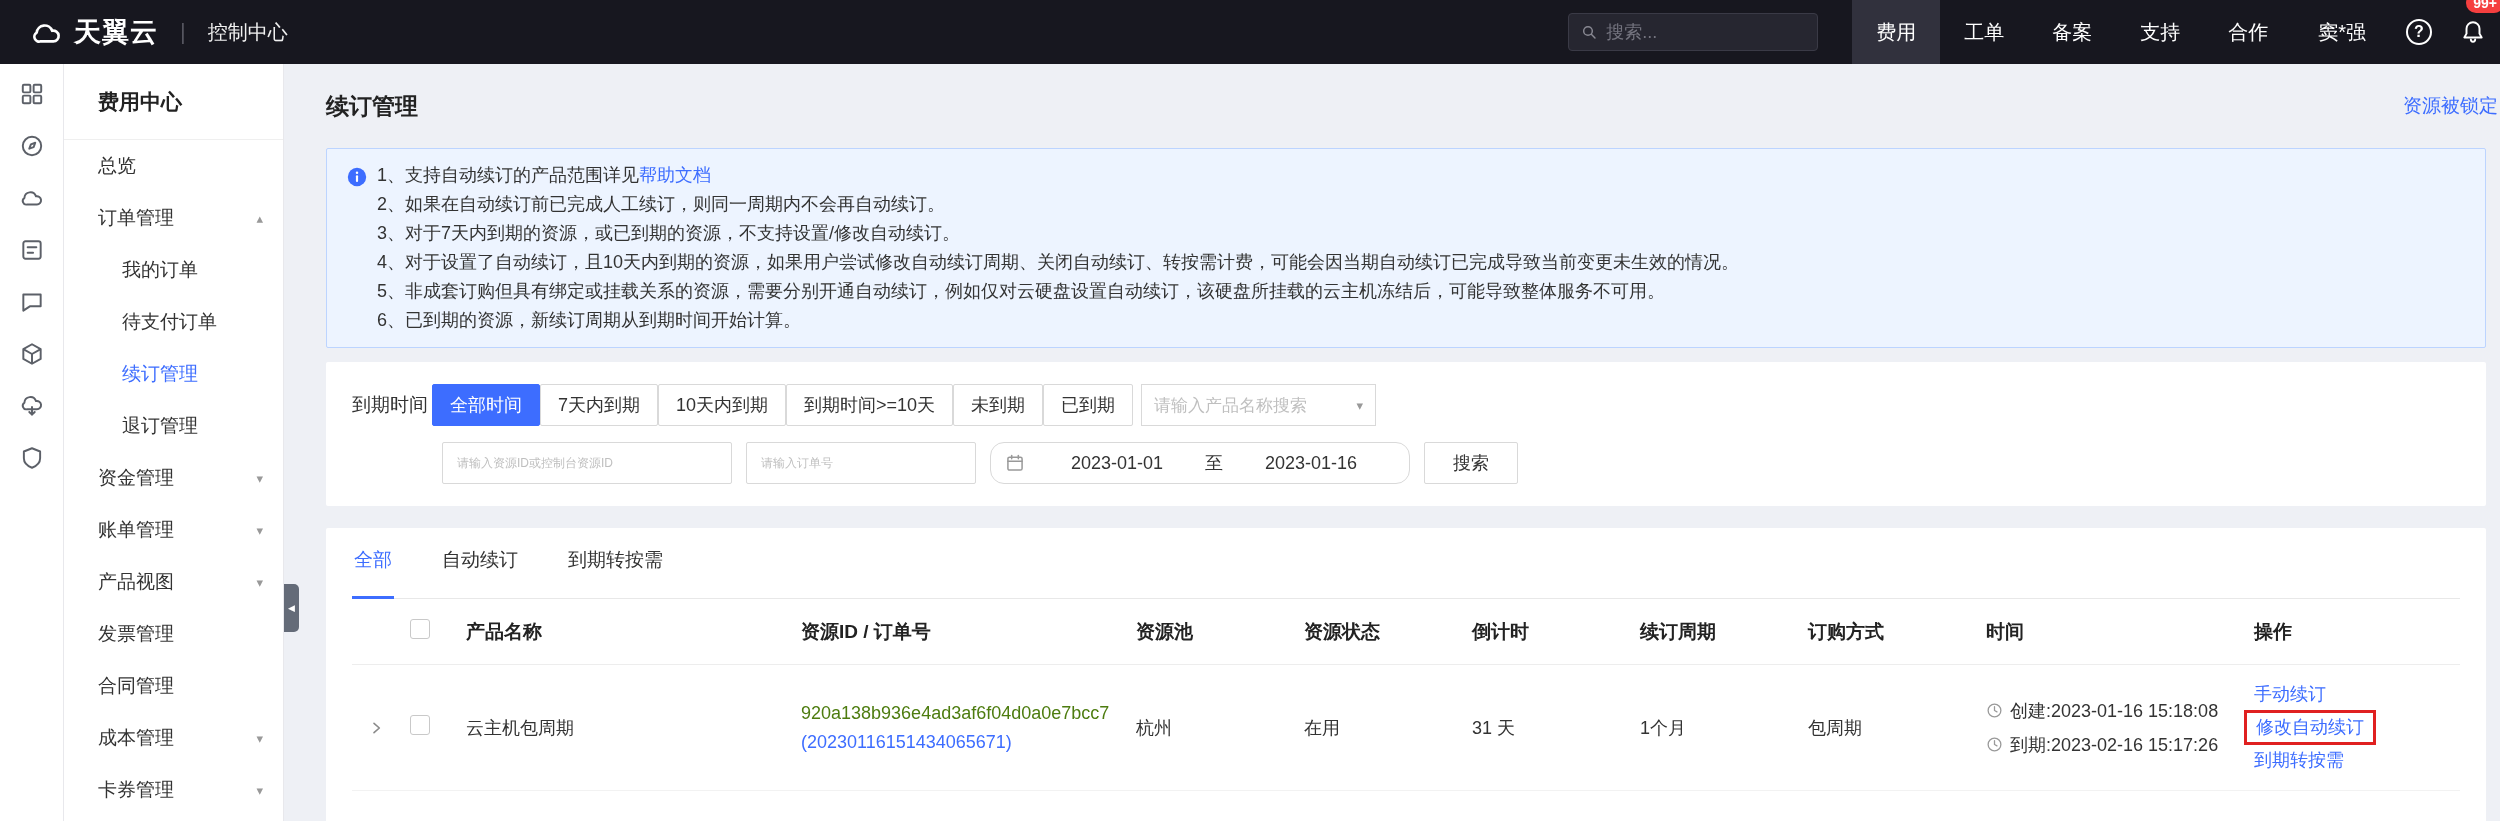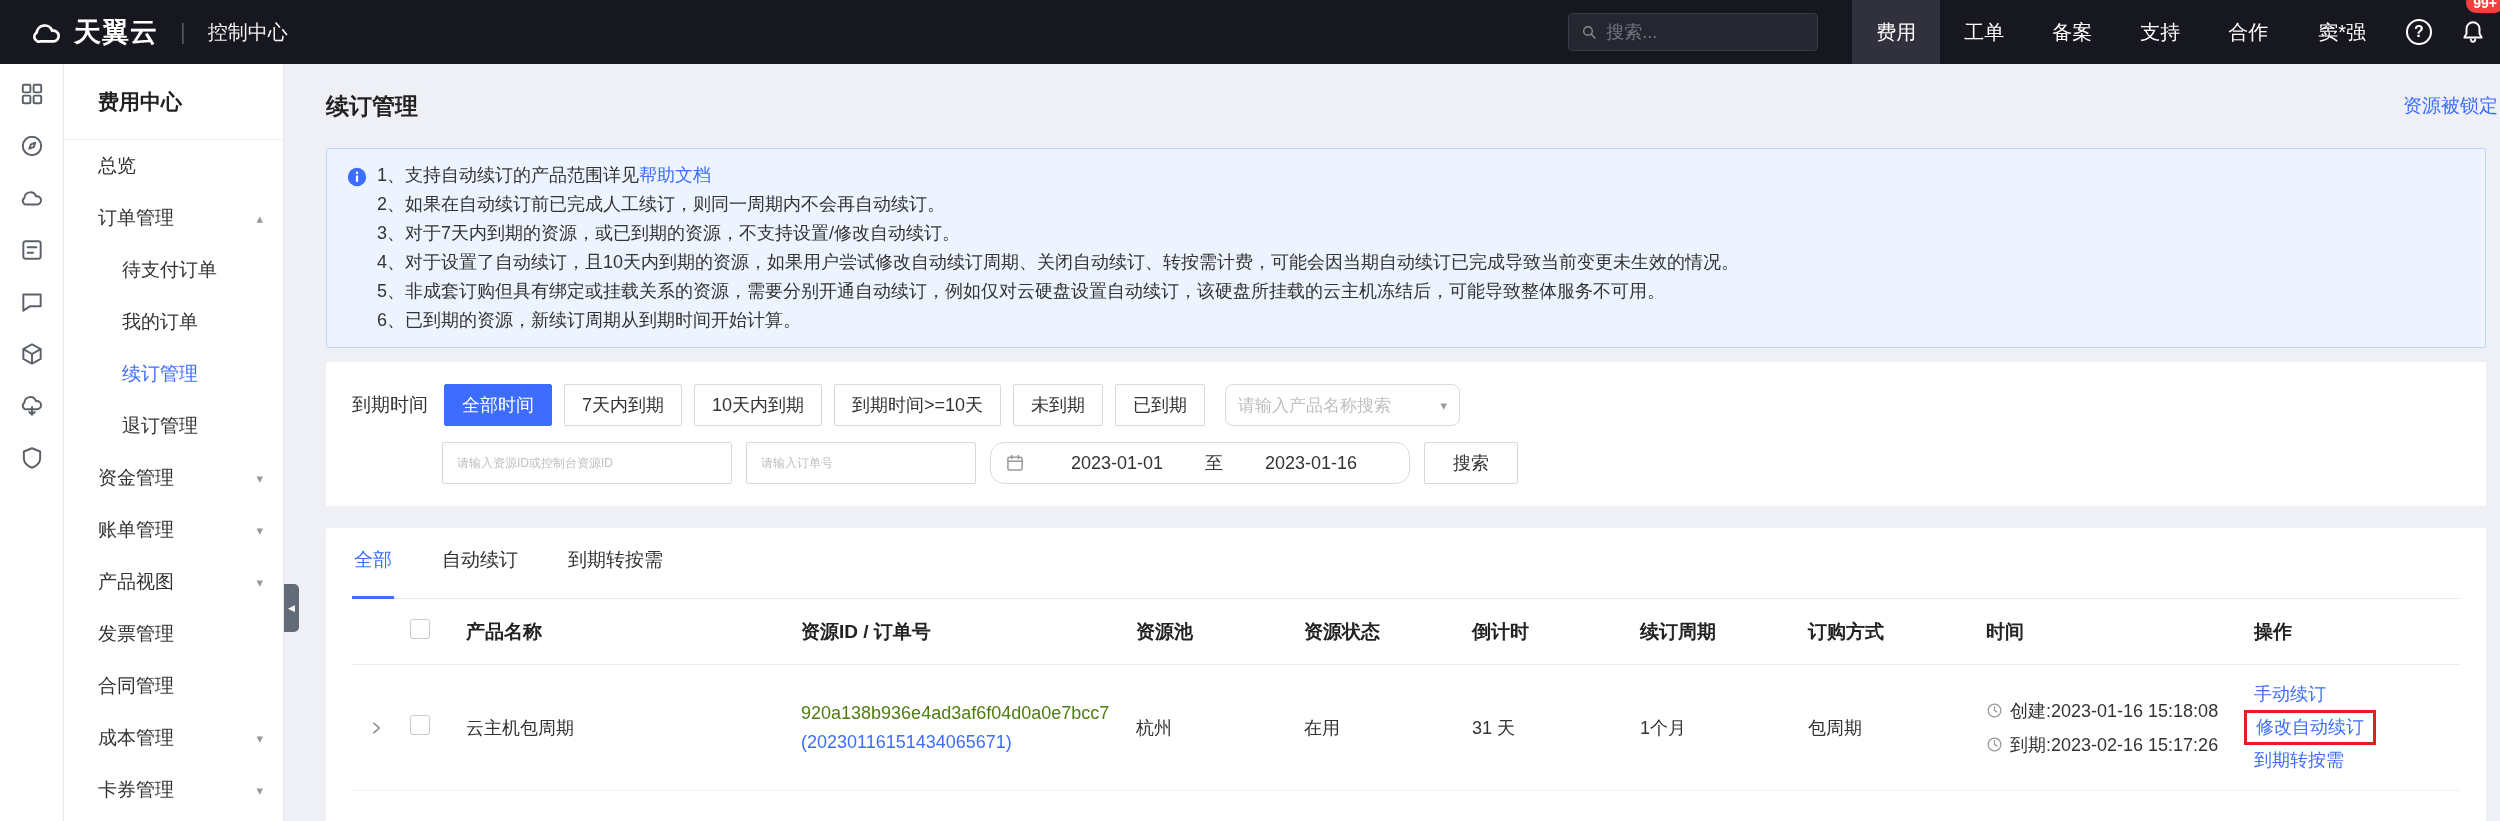--- a/index.html
+++ b/index.html
@@ -48,26 +48,26 @@
   .page-title { font-size:23px; font-weight:700; color:#222; }
   .locked-link { font-size:19px; white-space:nowrap; margin-right:-12px; }
 
   
   .notice { background:#edf4ff; border:1px solid #bcd4ff; border-radius:2px; padding:12px 22px 12px 50px; position:relative; font-size:18px; line-height:29px; color:#333; }
   .notice-icon { position:absolute; left:20px; top:18px; width:20px; height:20px; }
 
   
   .card { background:#fff; border-radius:2px; }
   .filter-card { margin-top:14px; padding:22px 26px; }
-  .filter-row { display:flex; align-items:center; gap:12px; }
+  .filter-row { display:flex; align-items:center; gap:0; }
   .filter-row2 { margin-top:16px; padding-left:90px; gap:14px; }
   .filter-label { width:80px; font-size:19px; color:#333; flex-shrink:0; }
   .time-btn { height:42px; padding:0 17px; border:1px solid #d9d9d9; background:#fff; font-size:18px; color:#333; border-radius:2px; display:flex; align-items:center; cursor:pointer; font-family:inherit; }
   .time-btn.active { background:#3d6dff; border-color:#3d6dff; color:#fff; }
-  .select-box { width:235px; height:42px; border:1px solid #d9d9d9; border-radius:8px; display:flex; align-items:center; justify-content:space-between; padding:3px 12px; color:#bfbfbf; font-size:17px; margin-left:8px; cursor:pointer; background:#fff; }
+  .select-box { width:235px; height:42px; border:1px solid #d9d9d9; border-radius:0; display:flex; align-items:center; justify-content:space-between; padding:3px 12px; color:#bfbfbf; font-size:17px; margin-left:8px; cursor:pointer; background:#fff; }
   .select-box .chev { color:#999; font-size:13px; }
   .text-input { height:42px; border:1px solid #d9d9d9; border-radius:2px; padding:0 14px; font-size:12px; color:#000000; outline:none; font-family:inherit; background:#fff; }
   .text-input::placeholder { color:#bfbfbf; }
   .input-resource { width:290px; }
   .input-order { width:230px; }
   .date-range { height:42px; width:420px; border:1px solid #d9d9d9; border-radius:14px; display:flex; align-items:center; padding:0 14px; font-size:18px; color:#333; cursor:pointer; background:#fff; }
   .date-range .cal { width:20px; height:20px; color:#999; margin-right:8px; flex-shrink:0; }
   .date-range .dval { flex:1; text-align:center; }
   .date-range .dsep { color:#333; padding:0 4px; }
   .search-btn { height:42px; padding:0 28px; border:1px solid #d9d9d9; background:#fff; font-size:18px; color:#333; border-radius:2px; cursor:pointer; font-family:inherit; }
@@ -211,24 +211,24 @@
   <aside class="sidebar">
     <div class="sidebar-title">费用中心</div>
     <div class="side-item">
         <span>总览</span>
       </div>
     <div class="side-item">
         <span>订单管理</span>
         <span class="caret">▴</span>
       </div>
     <div class="side-item side-sub">
+        <span>我的订单</span>
+      </div>
+    <div class="side-item side-sub">
         <span>待支付订单</span>
-      </div>
-    <div class="side-item side-sub">
-        <span>我的订单</span>
       </div>
     <div class="side-item side-sub active">
         <span>续订管理</span>
       </div>
     <div class="side-item side-sub">
         <span>退订管理</span>
       </div>
     <div class="side-item">
         <span>资金管理</span>
         <span class="caret">▾</span>

